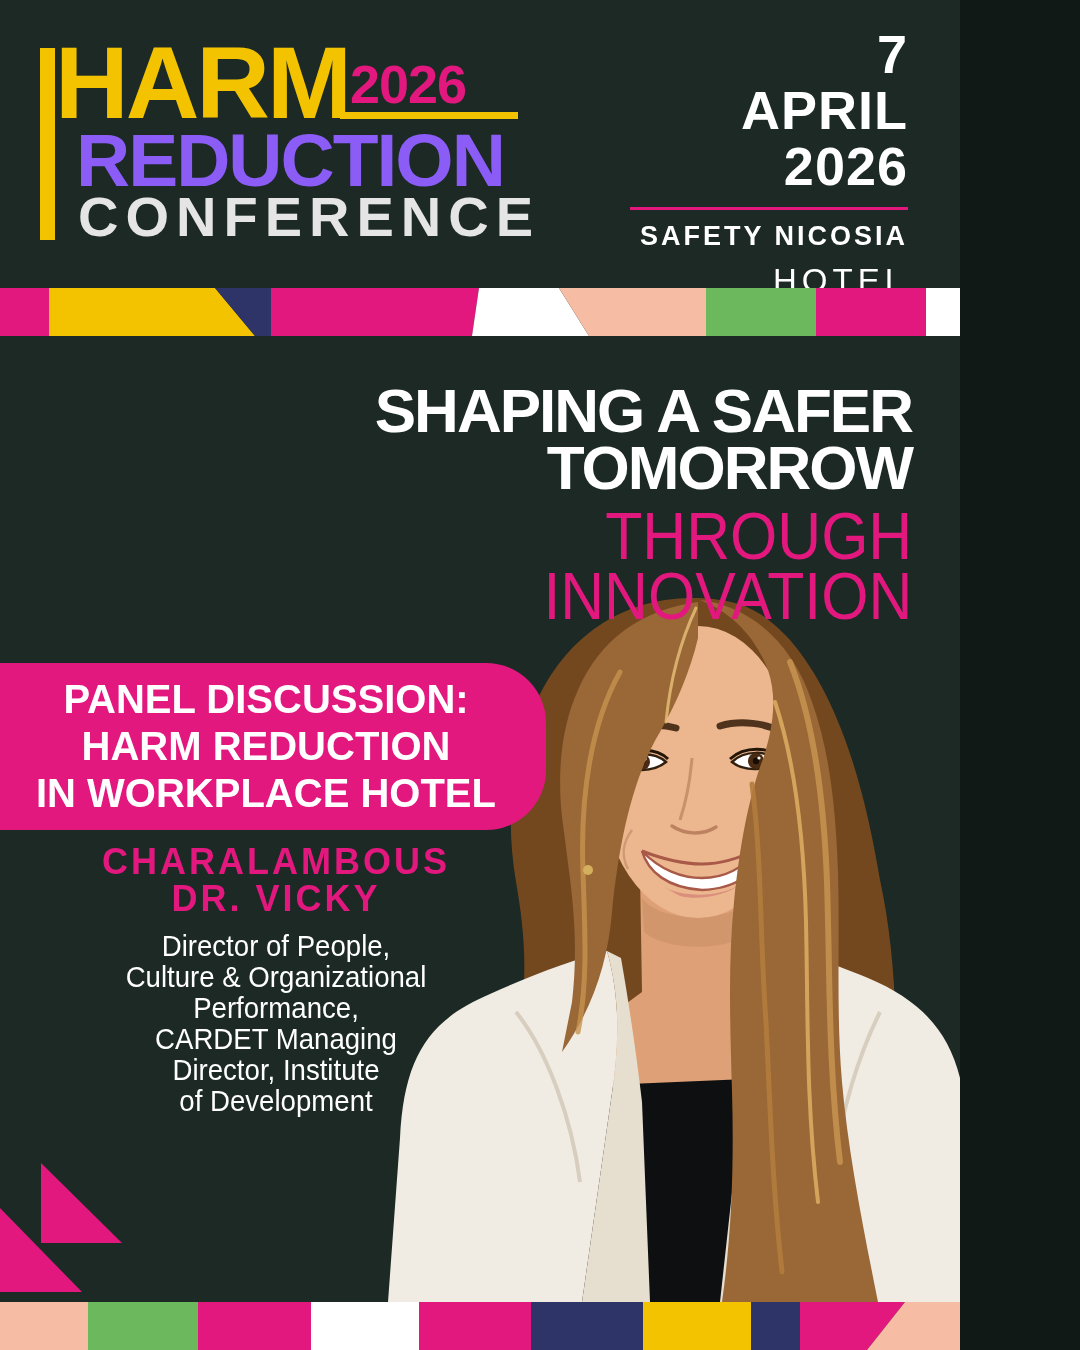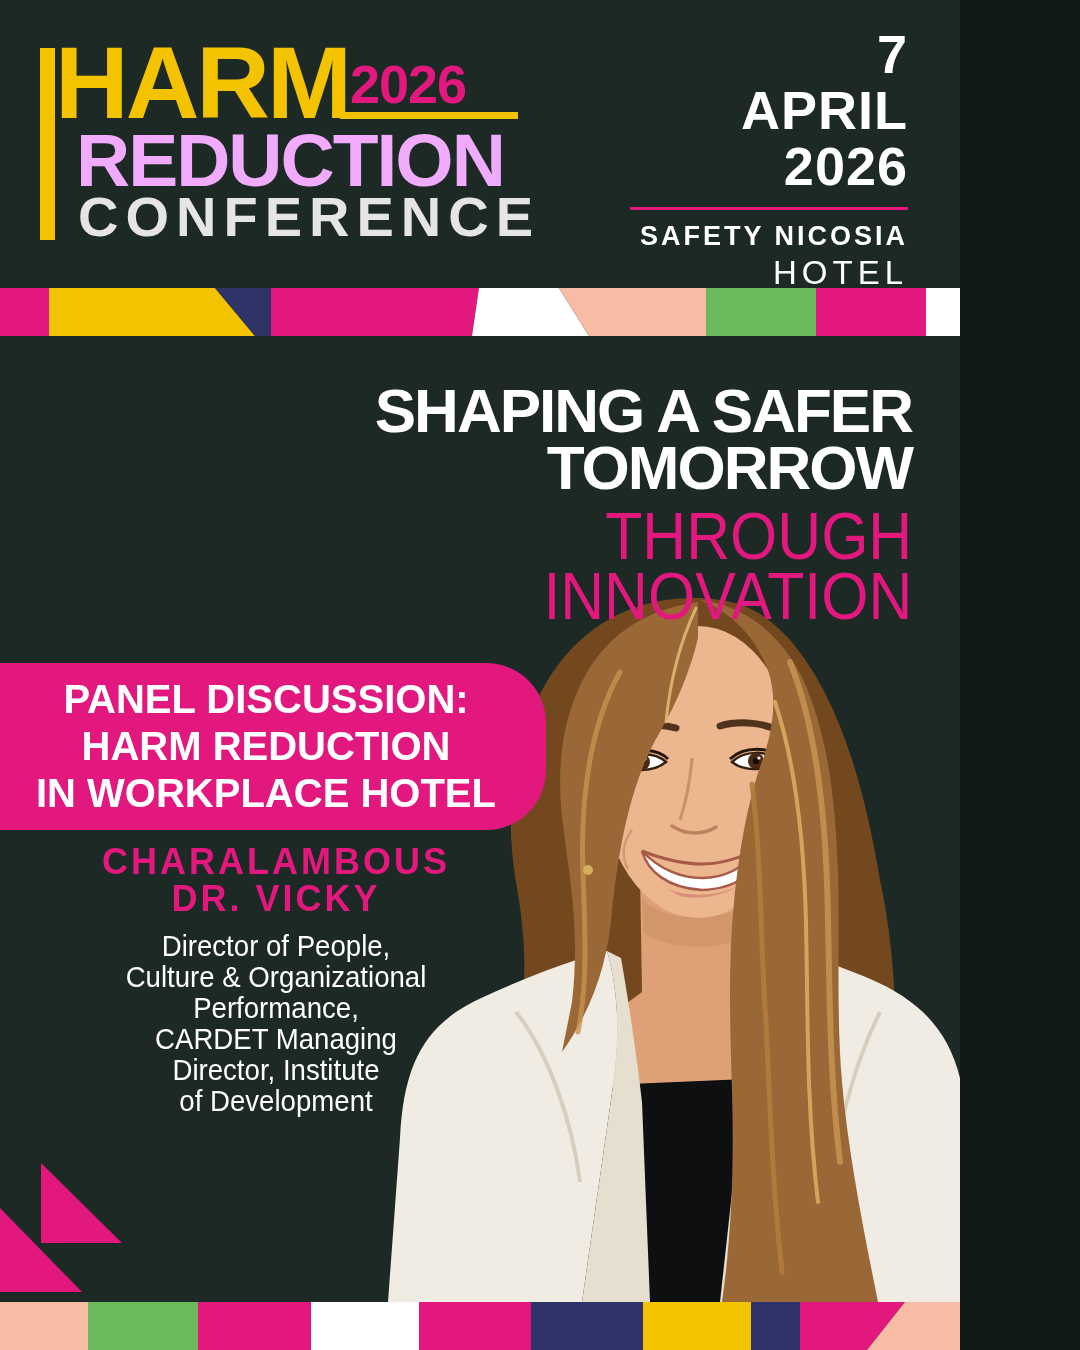--- a/index.html
+++ b/index.html
@@ -12,30 +12,30 @@
   .abs { position:absolute; }
 
   
   .logo-bar { left:40px; top:48px; width:15px; height:192px; background:#F3C300; }
   .logo-harm { left:55px; top:32px; font-weight:800; font-size:102px; line-height:1;
                letter-spacing:-3px; color:#F3C300; }
   .logo-year { left:350px; top:57px; font-weight:800; font-size:54px; line-height:1;
                letter-spacing:-1px; color:#E2187F; }
   .logo-underline { left:340px; top:112px; width:178px; height:7px; background:#F3C300; }
   .logo-reduction { left:76px; top:123px; font-weight:800; font-size:75px; line-height:1;
-                    letter-spacing:-2px; color:#f0abfc; }
+                    letter-spacing:-2px; color:#8b5cf6; }
   .logo-conference { left:78px; top:189px; font-weight:700; font-size:56px; line-height:1;
                      letter-spacing:7px; color:#e5e5e5; }
 
   
   .date-block { right:52px; top:26px; text-align:right; color:#FFFFFF; }
   .date-line { font-weight:800; font-size:54px; line-height:56px; letter-spacing:1px; }
   .date-rule { width:278px; height:3px; background:#E2187F; margin:13px 0 11px auto; }
   .venue-name { font-weight:800; font-size:27px; line-height:30px; letter-spacing:3px; }
-  .venue-type { font-weight:300; font-size:33px; line-height:36px; letter-spacing:5px; margin-top:4px; }
+  .venue-type { font-weight:300; font-size:33px; line-height:36px; letter-spacing:5px; margin-top:12px; }
 
   
   .strip-top { left:0; top:288px; width:1080px; height:48px; }
   .strip-bottom { left:0; top:1302px; width:1080px; height:48px; }
   .corner-tris { left:0; top:1160px; width:130px; height:135px; }
 
   
   .headline { right:48px; top:368px; text-align:right;margin-top:14px; }
   .head-bold { font-weight:800; font-size:62px; line-height:57px; letter-spacing:-2px; color:#FFFFFF; }
   .head-thin-wrap { margin-top:10px; }

